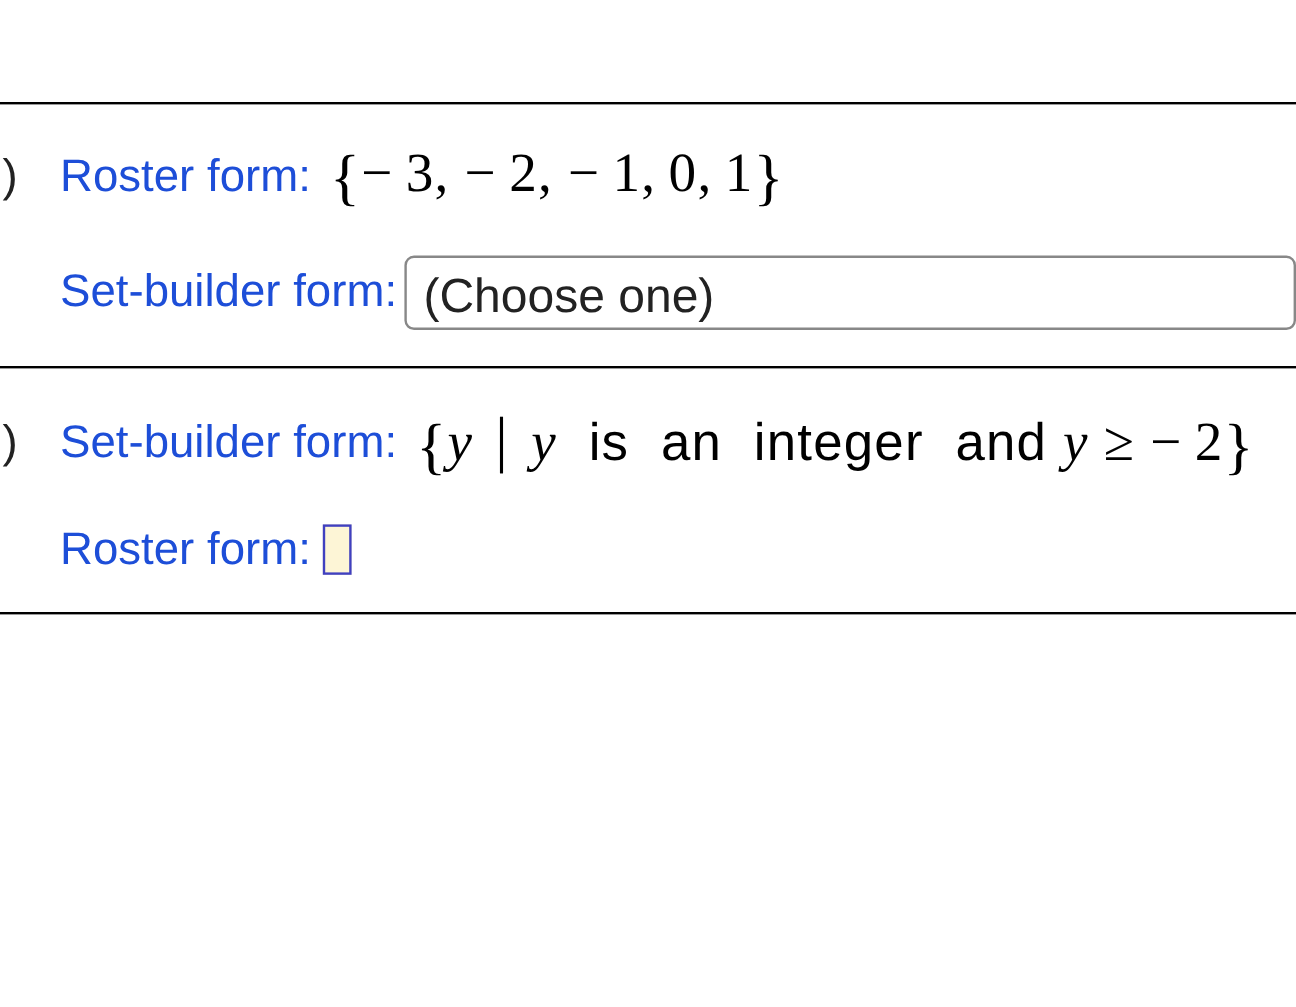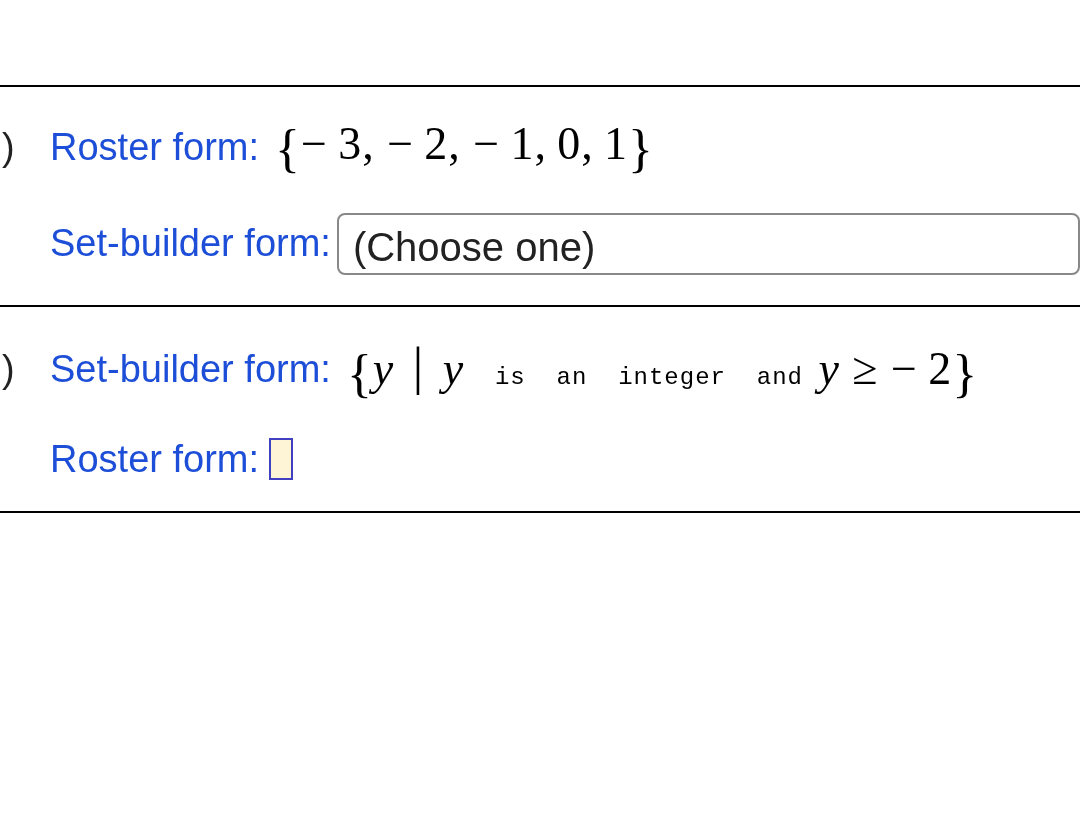--- a/index.html
+++ b/index.html
@@ -61,22 +61,22 @@
       color: #000;
       white-space: nowrap;
       margin-left: 16px;
       letter-spacing: 1px;
     }
     .math-var {
       font-style: italic;
       font-family: "Times New Roman", Times, serif;
     }
     .math-text {
-      font-family: Liberation Mono, monospace;
-      font-size: 24px;
+      font-family: Liberation Sans, sans-serif;
+      font-size: 44px;
       font-style: normal;
     }
     .dropdown {
       border: 2px solid #888;
       border-radius: 8px;
       padding: 10px 20px 10px 14px;
       font-size: 40px;
       color: #222;
       background: #fff;
       flex: 1;

